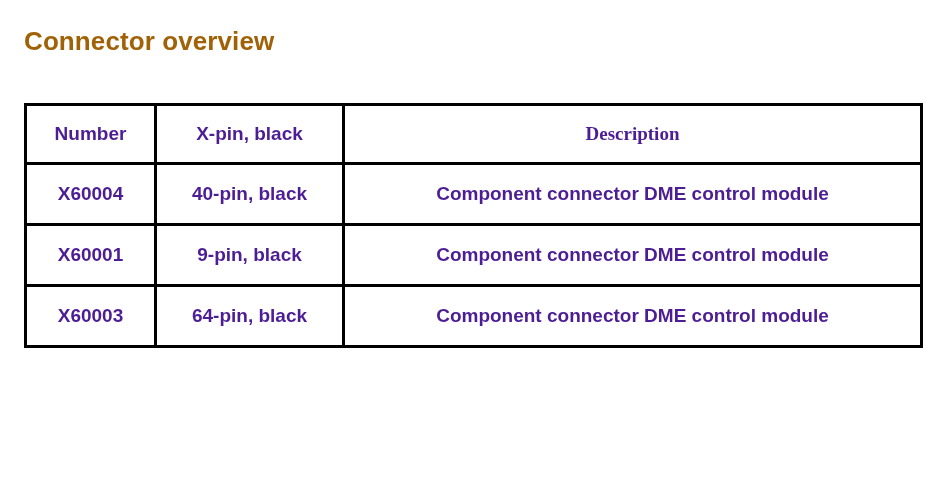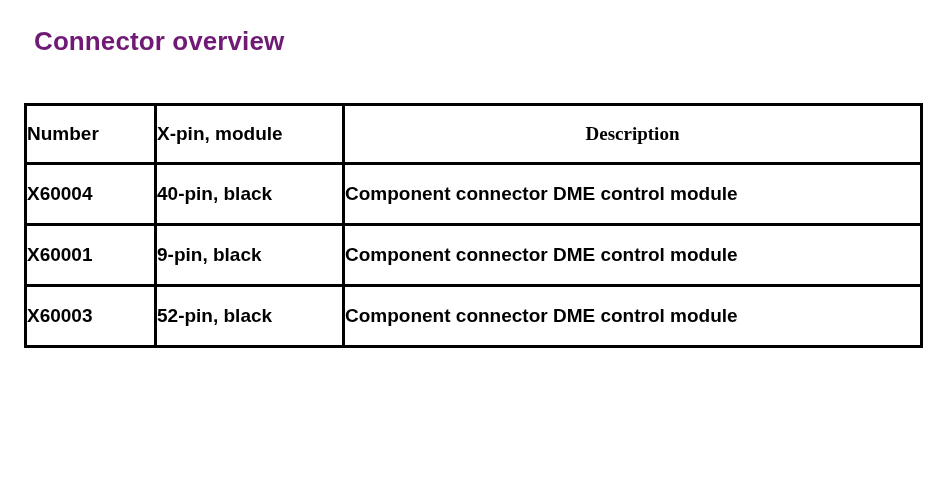--- a/index.html
+++ b/index.html
@@ -15,48 +15,49 @@
     overflow: hidden;
   }
   .page {
     position: relative;
     width: 944px;
     height: 484px;
     box-sizing: border-box;
   }
   .title {
     position: absolute;
-    left: 34px;
+    left: 24px;
     top: 26px;
     font-size: 26px;
     font-weight: bold;
     letter-spacing: 0.1px;
-    color: #701a75;
+    color: #a16207;
     white-space: nowrap;
   }
   .table-wrap {
     position: absolute;
     left: 24px;
     top: 103px;
     width: 896px;
   }
   table.conn {
     border-collapse: collapse;
     width: 896px;
     table-layout: fixed;
     background: #ffffff;
   }
   table.conn td, table.conn th {
     border: 3px solid #000000;
     padding: 0;
     vertical-align: middle;
     font-size: 19px;
     font-weight: bold;
-    color: #000000;
+    color: #4c1d95;
     background: #ffffff;
+    text-align: center;
   }
   .col-number  { width: 130px; }
   .col-xpin    { width: 188px; }
   .col-desc    { width: 578px; }
 
   thead th {
     height: 56px;
     line-height: 56px;
   }
   tbody td {
@@ -99,37 +100,37 @@
   <div class="table-wrap">
     <table class="conn">
       <colgroup>
         <col class="col-number">
         <col class="col-xpin">
         <col class="col-desc">
       </colgroup>
       <thead>
         <tr>
           <th class="hdr-number">Number</th>
-          <th class="hdr-xpin">X-pin, module</th>
+          <th class="hdr-xpin">X-pin, black</th>
           <th class="hdr-desc">Description</th>
         </tr>
       </thead>
       <tbody>
         <tr>
           <td class="cell-pad-l">X60004</td>
           <td class="cell-pad-l">40-pin, black</td>
           <td class="desc-cell">Component connector DME control module</td>
         </tr>
         <tr>
           <td class="cell-pad-l">X60001</td>
           <td class="cell-pad-l">9-pin, black</td>
           <td class="desc-cell">Component connector DME control module</td>
         </tr>
         <tr>
           <td class="cell-pad-l">X60003</td>
-          <td class="cell-pad-l">52-pin, black</td>
+          <td class="cell-pad-l">64-pin, black</td>
           <td class="desc-cell">Component connector DME control module</td>
         </tr>
       </tbody>
     </table>
   </div>
 
 </div>
 
 </body></html>

